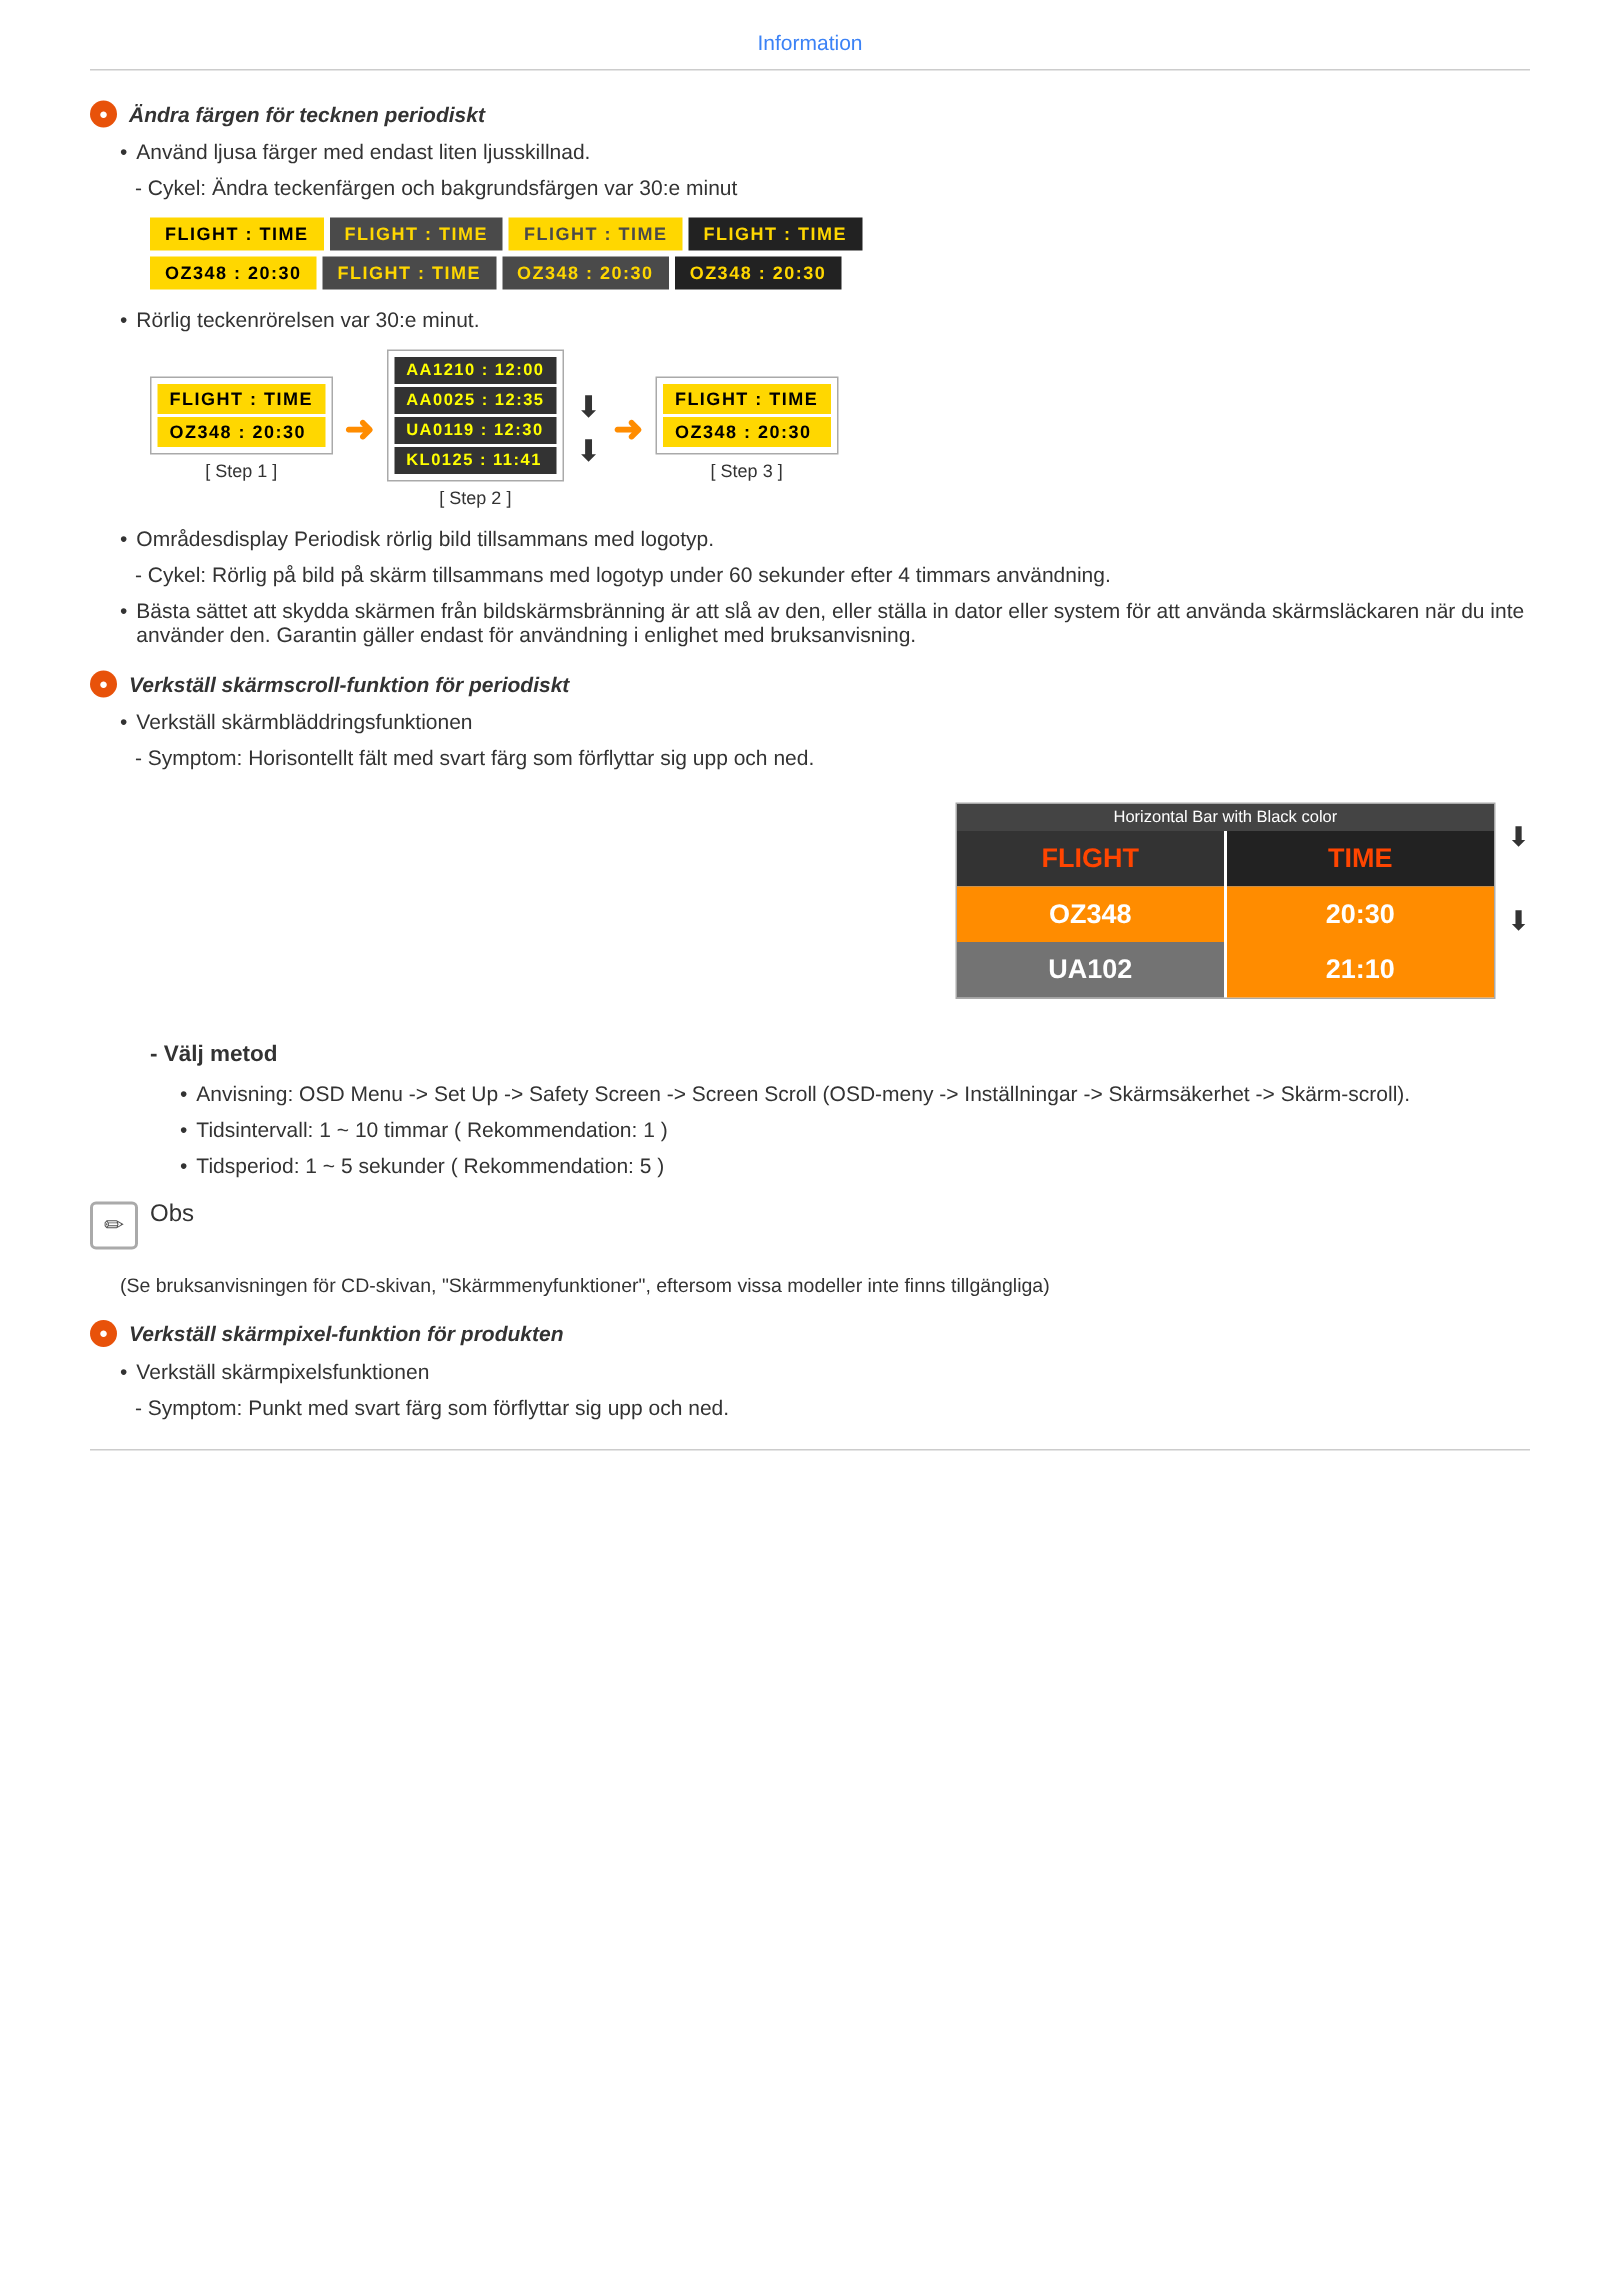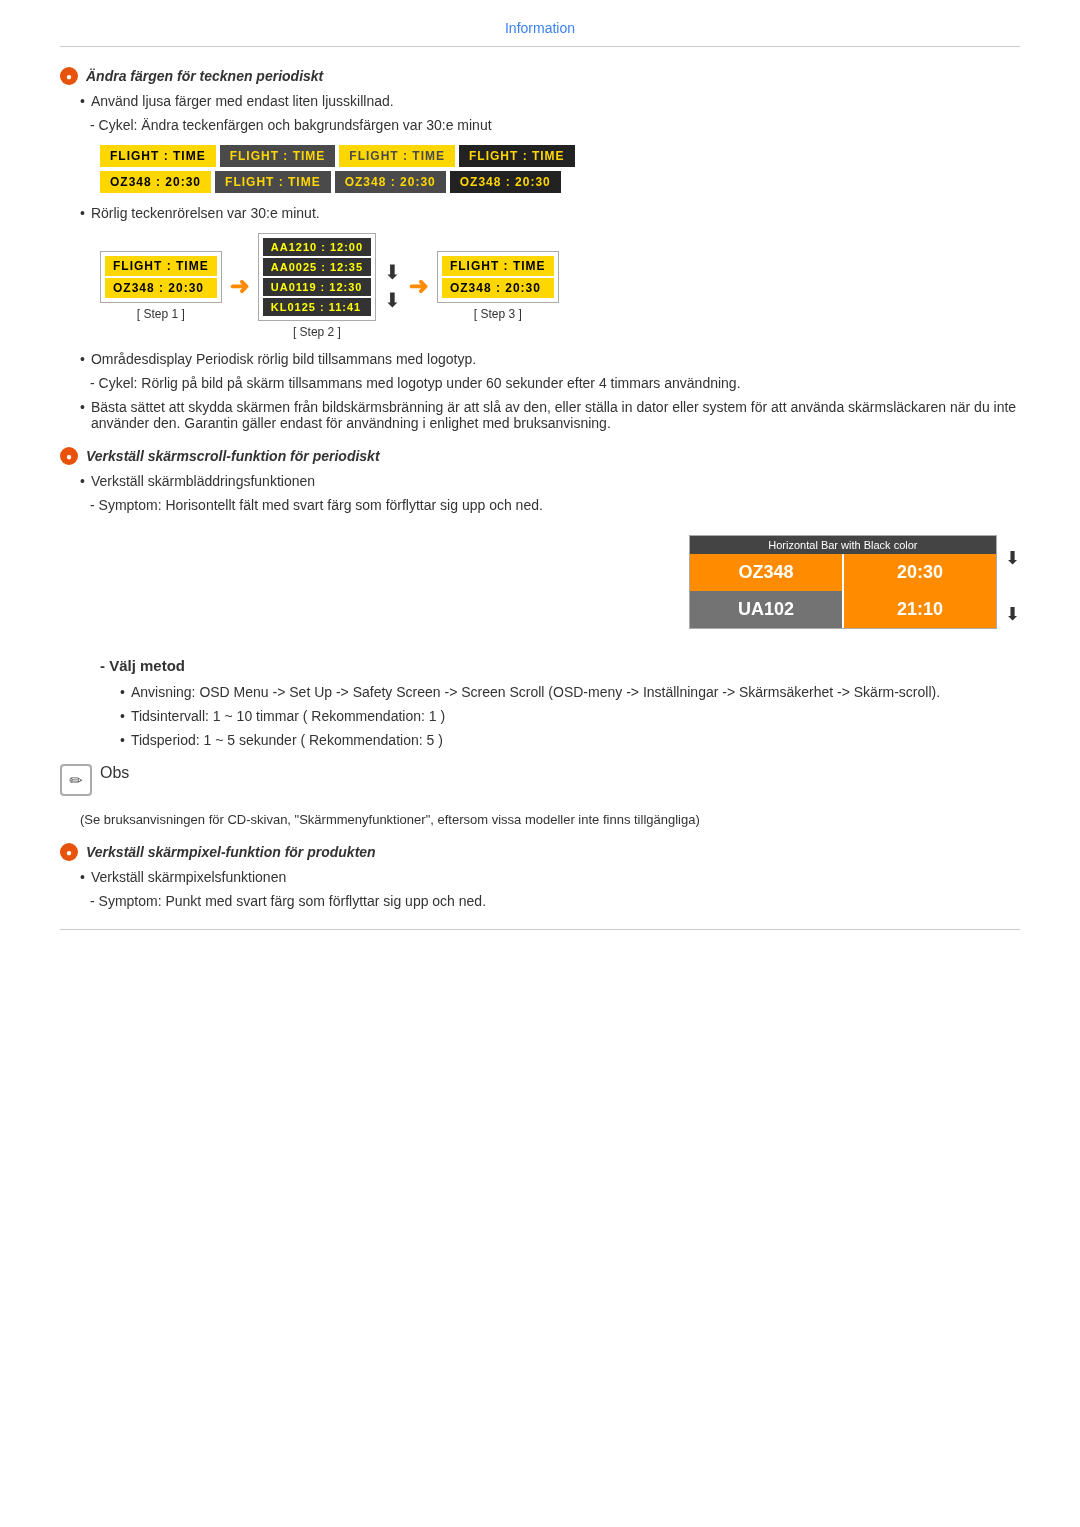--- a/index.html
+++ b/index.html
@@ -134,21 +134,21 @@
       display: flex;
       flex-direction: column;
       gap: 2px;
       border: 1px solid #aaa;
       padding: 4px;
     }
 
     
     .hbar-container {
       margin: 12px 0 12px auto;
-      width: 308px;
+      width: 360px;
       border: 1px solid #aaa;
       position: relative;
     }
     .hbar-header {
       background: #444;
       color: #fff;
       font-size: 11px;
       text-align: center;
       padding: 3px;
     }
@@ -308,20 +308,24 @@
   </div>
 
   <div class="sub-item">
     <span>- Symptom: Horisontellt fält med svart färg som förflyttar sig upp och ned.</span>
   </div>
 
   <div style="margin: 10px 0 10px auto; display: flex; justify-content: center; align-items: flex-start; gap: 8px;">
     <div class="hbar-container">
       <div class="hbar-header">Horizontal Bar with Black color</div>
       <div class="hbar-row">
+        <div class="hbar-cell hbar-flight">FLIGHT</div>
+        <div class="hbar-cell hbar-time-label">TIME</div>
+      </div>
+      <div class="hbar-row">
         <div class="hbar-cell hbar-oz">OZ348</div>
         <div class="hbar-cell hbar-2030">20:30</div>
       </div>
       <div class="hbar-row">
         <div class="hbar-cell hbar-ua">UA102</div>
         <div class="hbar-cell hbar-2110">21:10</div>
       </div>
     </div>
     <div style="display:flex;flex-direction:column;gap:34px;padding-top:24px;">
       <span style="font-size:18px;">⬇</span>

